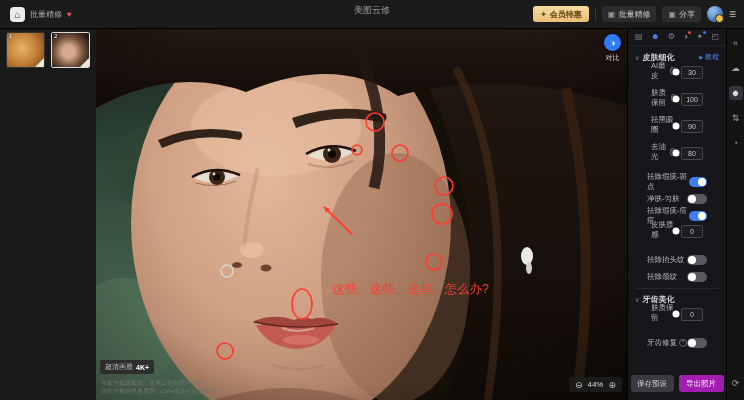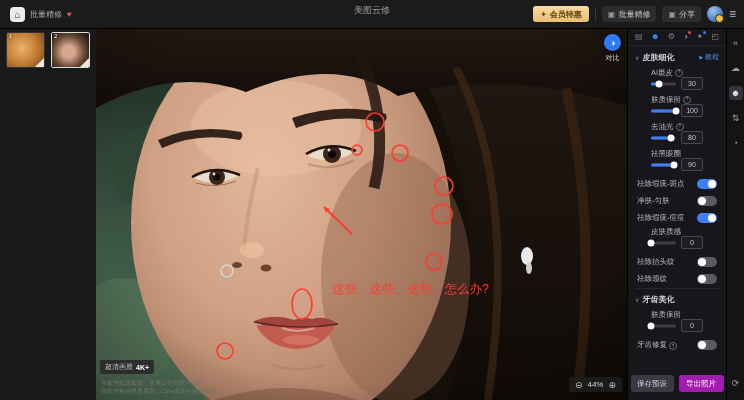--- a/index.html
+++ b/index.html
@@ -59,36 +59,36 @@
   .ptabs{height:17px;display:flex;align-items:center;justify-content:space-between;padding:0 7px;border-bottom:1px solid #24242a;}
   .ptab{position:relative;font-size:8px;color:#85858c;cursor:pointer;line-height:1;}
   .ptab.act{color:#4a8df8;}
   .ptab .dot{position:absolute;top:-2px;right:-3px;width:3px;height:3px;border-radius:50%;}
   .rows{flex:1;display:flex;flex-direction:column;padding:3px 7px 0 7px;overflow:hidden;}
   .row-h{display:flex;align-items:center;height:14px;margin:1px 0;}
   .row-h.sep{border-top:1px solid #26262b;padding-top:3px;margin-top:3px;}
   .row-h .chev{color:#8a8a90;font-size:6px;margin-right:3px;}
   .row-h .ht{color:#d3d3d8;font-size:8px;font-weight:bold;}
   .row-h .tut{margin-left:auto;color:#4a8df8;font-size:7px;cursor:pointer;display:flex;align-items:center;gap:2px;}
-  .srow{height:25px;display:flex;flex-direction:column;justify-content:center;margin:1px 16px;text-align:right;}
+  .srow{height:25px;display:flex;flex-direction:row;justify-content:center;margin:1px 16px;}
   .slab{display:flex;align-items:center;gap:2px;height:10px;}
   .slab .lt{font-size:7.5px;color:#b5b5bb;}
   .help{width:6px;height:6px;border-radius:50%;border:1px solid #6a6a70;color:#8a8a90;font-size:4.5px;
         display:flex;align-items:center;justify-content:center;cursor:pointer;}
   .sline{display:flex;align-items:center;gap:5px;height:12px;}
   .track{position:relative;flex:1;height:8px;cursor:pointer;}
   .track .rail{position:absolute;left:0;right:0;top:50%;height:3px;transform:translateY(-50%);
                background:#3c3c43;border-radius:2px;}
   .track .fill{position:absolute;left:0;top:50%;height:3px;transform:translateY(-50%);
                background:#3e7ef7;border-radius:2px;}
   .track .knob{position:absolute;top:50%;width:7px;height:7px;border-radius:50%;background:#fff;
                transform:translate(-50%,-50%);box-shadow:0 0 2px rgba(0,0,0,.6);cursor:pointer;}
   .val{width:20px;height:11px;border:1px solid #47474e;border-radius:2px;background:#1d1d22;
        color:#c8c8cd;font-size:7px;display:flex;align-items:center;justify-content:center;cursor:text;}
-  .trow{height:15px;display:flex;align-items:flex-end;margin:1px 2px;}
+  .trow{height:15px;display:flex;align-items:center;margin:1px 12px;}
   .trow .lt{font-size:7.5px;color:#b5b5bb;}
   .sw{margin-left:auto;width:20px;height:10px;border-radius:5px;background:#595961;position:relative;cursor:pointer;}
   .sw .kn{position:absolute;top:1px;left:1px;width:8px;height:8px;border-radius:50%;background:#fff;}
   .sw.on{background:#3e7ef7;}
   .sw.on .kn{left:auto;right:1px;}
   .pfoot{display:flex;justify-content:center;gap:5px;padding:6px 0 8px 0;margin-top:auto;}
   .btn-save{width:43px;height:17px;border-radius:3px;background:#3a3a41;color:#d0d0d5;font-size:7.5px;
             display:flex;align-items:center;justify-content:center;cursor:pointer;}
   .btn-export{width:45px;height:17px;border-radius:3px;background:#a21caf;color:#fff;font-size:7.5px;
               display:flex;align-items:center;justify-content:center;cursor:pointer;}
@@ -289,43 +289,43 @@
             <div class="track">
               <div class="rail"></div>
               <div class="fill" style="width: 100%;"></div>
               <div class="knob" style="left: 100%;"></div>
             </div>
             <div class="val">100</div>
           </div>
         </div>
         <div class="srow">
           <div class="slab">
+            <span class="lt">祛黑眼圈</span>
+          </div>
+          <div class="sline">
+            <div class="track">
+              <div class="rail"></div>
+              <div class="fill" style="width: 90%;"></div>
+              <div class="knob" style="left: 90%;"></div>
+            </div>
+            <div class="val">90</div>
+          </div>
+        </div>
+        <div class="srow">
+          <div class="slab">
             <span class="lt">去油光</span>
             <span class="help">?</span>
           </div>
           <div class="sline">
             <div class="track">
               <div class="rail"></div>
               <div class="fill" style="width: 80%;"></div>
               <div class="knob" style="left: 80%;"></div>
             </div>
             <div class="val">80</div>
-          </div>
-        </div>
-        <div class="srow">
-          <div class="slab">
-            <span class="lt">祛黑眼圈</span>
-          </div>
-          <div class="sline">
-            <div class="track">
-              <div class="rail"></div>
-              <div class="fill" style="width: 90%;"></div>
-              <div class="knob" style="left: 90%;"></div>
-            </div>
-            <div class="val">90</div>
           </div>
         </div>
         <div class="trow">
           <span class="lt">祛除瑕疵-斑点</span>
           <div class="sw on">
             <div class="kn"></div>
           </div>
         </div>
         <div class="trow">
           <span class="lt">净肤-匀肤</span>

